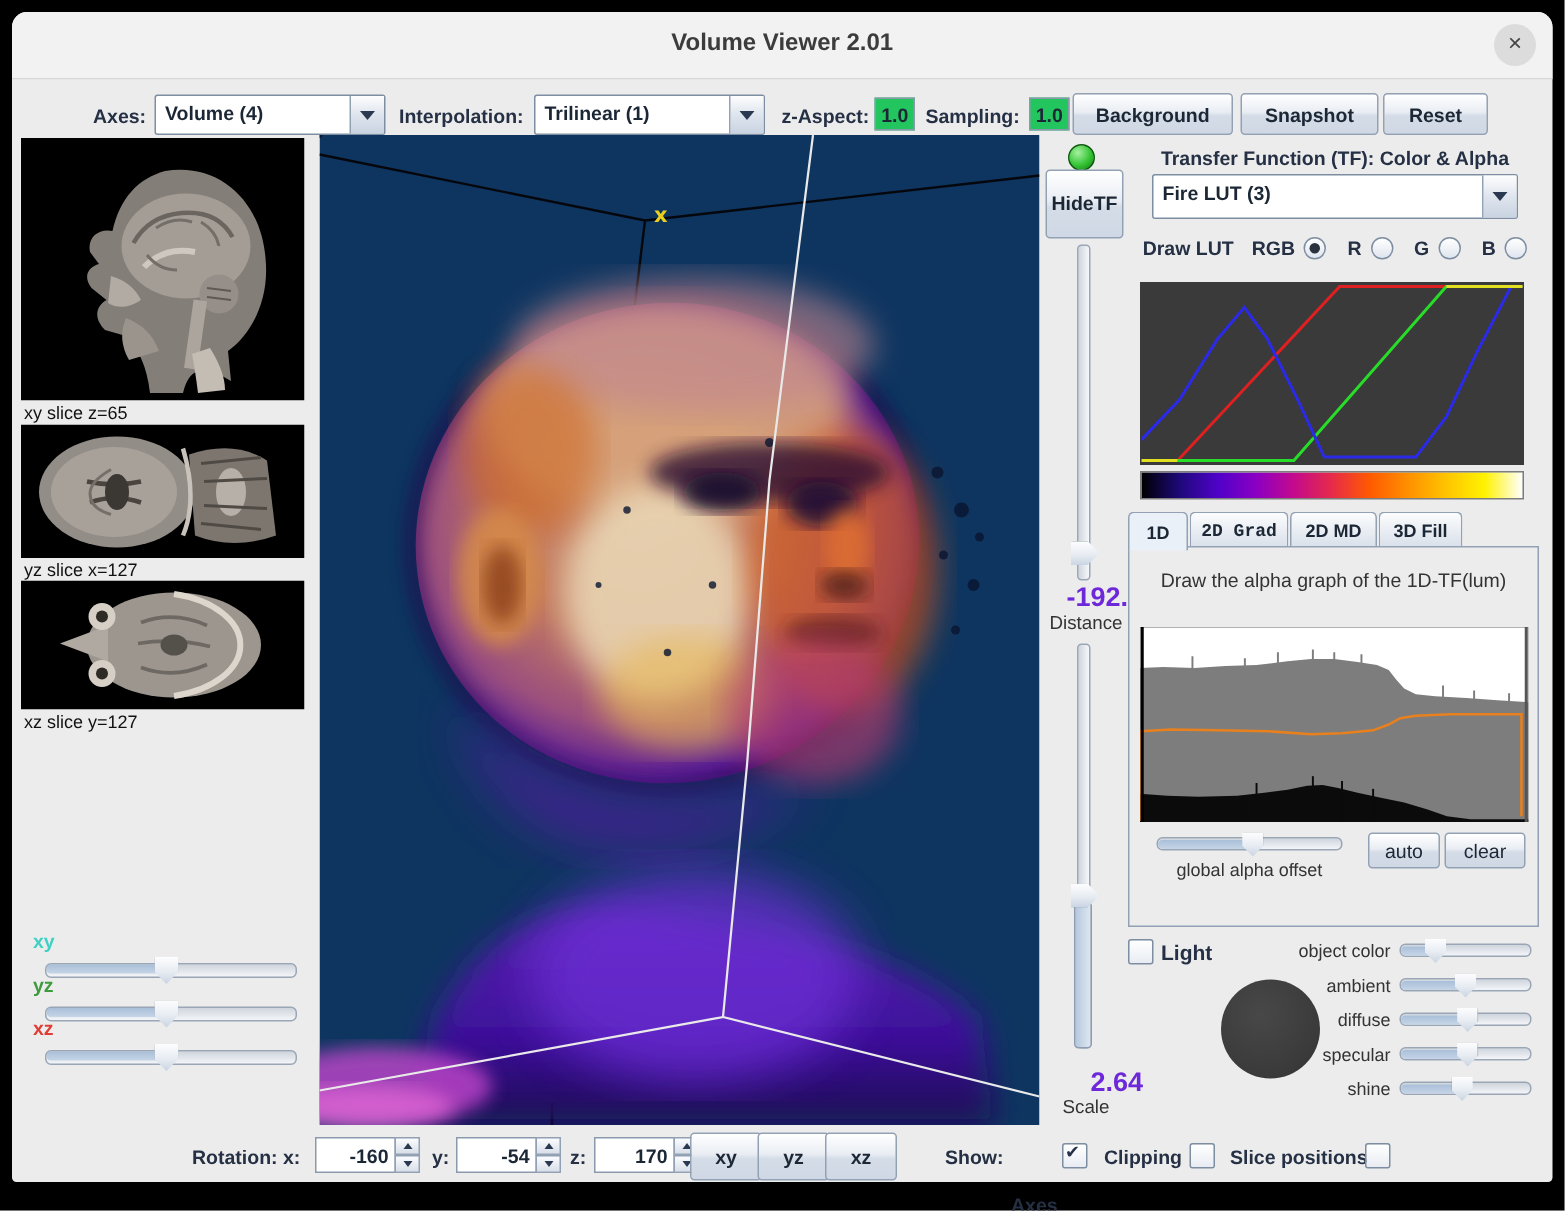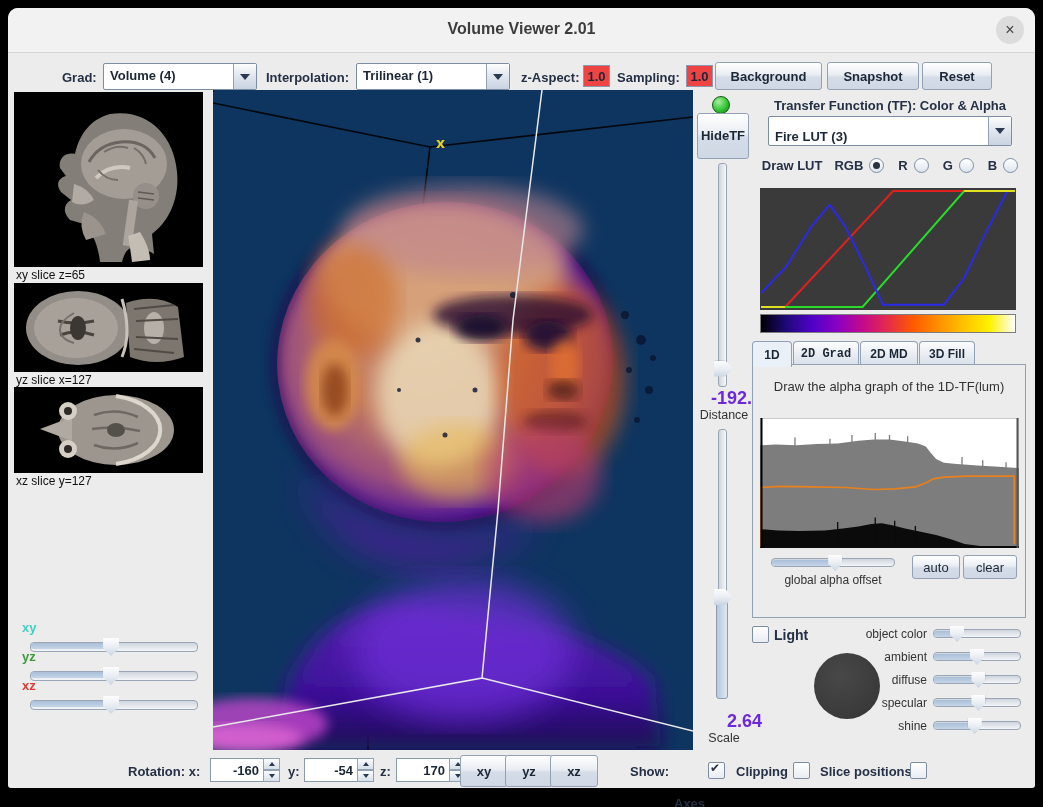--- a/index.html
+++ b/index.html
@@ -18,21 +18,21 @@
   .lbl{position:absolute;font-size:13px;font-weight:bold;color:#253045;white-space:nowrap;}
   .btn{position:absolute;background:linear-gradient(#ffffff,#e9edf3 45%,#d4dce7 55%,#cfd8e4);
        border:1px solid #93a1b5;border-radius:3px;color:#1c2736;font-weight:bold;font-size:13px;
        display:flex;align-items:center;justify-content:center;box-shadow:0 1px 0 rgba(255,255,255,.7) inset;}
   .combo{position:absolute;background:#fff;border:1px solid #7e8ea2;border-radius:2px;display:flex;}
   .combo .val{flex:1;font-size:13px;font-weight:bold;color:#1c2736;padding:4px 6px;overflow:hidden;white-space:nowrap;}
   .combo .arrow{width:22px;border-left:1px solid #93a1b5;background:linear-gradient(#fdfdfd,#dfe5ee 50%,#c9d3e1);
        display:flex;align-items:center;justify-content:center;}
   .combo .arrow::after{content:"";border-left:5px solid transparent;border-right:5px solid transparent;
        border-top:6px solid #2a3850;}
-  .field{position:absolute;background:#ef4444;border:1px solid #8b99ac;font-size:13px;font-weight:bold;
+  .field{position:absolute;background:#22c55e;border:1px solid #8b99ac;font-size:13px;font-weight:bold;
          color:#1c2736;display:flex;align-items:center;justify-content:center;}
   .spinner{position:absolute;display:flex;height:24px;}
   .spinner .sval{width:48px;background:#fff;border:1px solid #8b99ac;font-size:13px;font-weight:bold;
          color:#1c2736;display:flex;align-items:center;justify-content:flex-end;padding-right:4px;}
   .spinner .scol{width:16px;display:flex;flex-direction:column;}
   .spinner .sbtn{flex:1;background:linear-gradient(#fbfcfe,#d8dfe9);border:1px solid #93a1b5;margin-left:-1px;
          display:flex;align-items:center;justify-content:center;}
   .spinner .sbtn.up::after{content:"";border-left:3px solid transparent;border-right:3px solid transparent;border-bottom:4px solid #2a3850;}
   .spinner .sbtn.dn::after{content:"";border-left:3px solid transparent;border-right:3px solid transparent;border-top:4px solid #2a3850;}
   .checkbox{display:inline-block;width:15px;height:15px;background:linear-gradient(#ffffff,#e8ecf2);
@@ -80,21 +80,21 @@
 
 <div class="window">
 
   <div class="titlebar">
     <div class="title">Volume Viewer 2.01</div>
     <div class="closebtn">
       <span>×</span>
     </div>
   </div>
 
-  <div class="lbl" style="left:54px;top:62px;">Grad:</div>
+  <div class="lbl" style="left:54px;top:62px;">Axes:</div>
   <div class="combo" style="left:95px;top:55px;width:152px;height:25px;">
     <div class="val">Volume (4)</div>
     <div class="arrow"></div>
   </div>
   <div class="lbl" style="left:258px;top:62px;">Interpolation:</div>
   <div class="combo" style="left:348px;top:55px;width:152px;height:25px;">
     <div class="val">Trilinear (1)</div>
     <div class="arrow"></div>
   </div>
   <div class="lbl" style="left:513px;top:62px;">z-Aspect:</div>
@@ -262,21 +262,21 @@
   <div class="vslider" style="left:700px;top:421px;height:270px;">
     <div class="vtrack"></div>
       <div class="vfill" style="top: 172.02px; height: 95.98px;"></div>
       <div class="vthumb" style="top: 160.02px;"></div>
   </div>
   <div class="value-big" style="left:678px;top:703px;">2.64</div>
   <div class="value-sub" style="left:678px;top:723px;">Scale</div>
 
   <div class="lbl" style="left:744px;top:90px;width:276px;text-align:center;">Transfer Function (TF): Color &amp; Alpha</div>
   <div class="combo" style="left:760px;top:108px;width:242px;height:28px;">
-    <div class="val" style="padding-top:12px;">Fire LUT (3)</div>
+    <div class="val" style="padding-top:4px;">Fire LUT (3)</div>
     <div class="arrow"></div>
   </div>
   <div style="position:absolute;left:752px;top:150px;width:260px;display:flex;align-items:center;justify-content:center;gap:6px;">
     <span class="lbl" style="position:static;">Draw LUT</span>
     <span class="lbl" style="position:static;margin-left:6px;">RGB</span>
     <span class="radio checked"></span>
     <span class="lbl" style="position:static;margin-left:8px;">R</span>
     <span class="radio"></span>
     <span class="lbl" style="position:static;margin-left:8px;">G</span>
     <span class="radio"></span>

